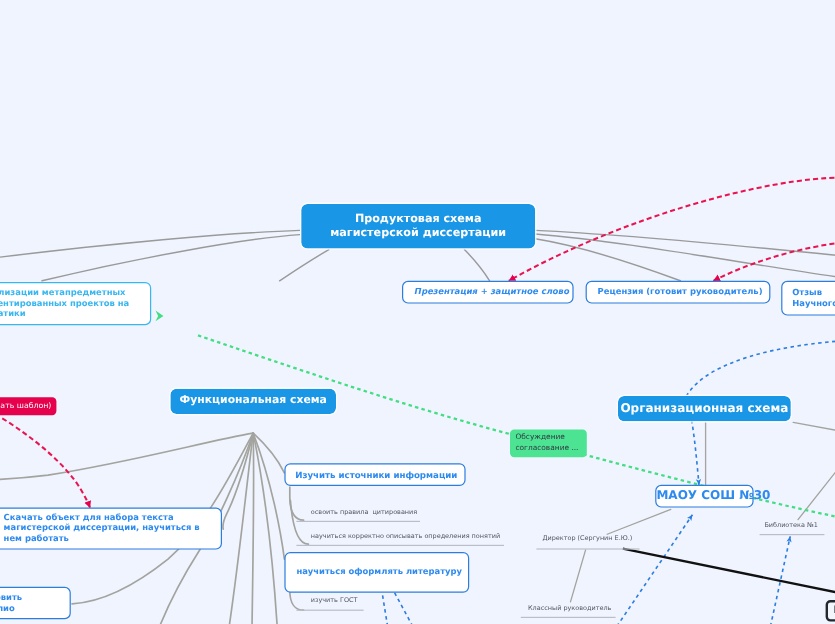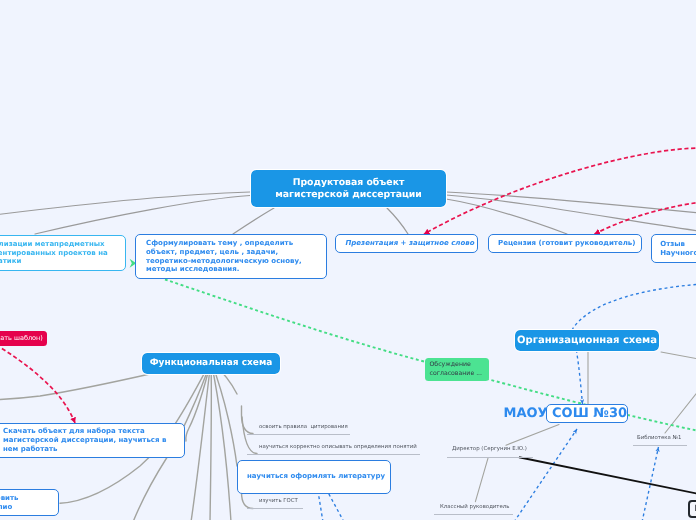--- a/index.html
+++ b/index.html
@@ -95,75 +95,72 @@
       <path d="M323 522 L 317 485" marker-end="url(#ahBlue)"></path>
       <path d="M344 522 L 324 485" marker-end="url(#ahBlue)"></path>
     </g>
 
     <g fill="none" stroke="#111111" stroke-width="1.9">
       <path d="M519 457.2 L 699 494"></path>
     </g>
   </svg>
 
   <div class="node topic" style="left:251px;top:170px;width:195px;height:37px;font-size:9.3px;line-height:11.6px;">
-    <span>Продуктовая объект
+    <span>Продуктовая схема
 магистерской диссертации</span>
   </div>
 
   <div class="node outl cyan" style="left:-76px;top:235px;width:202px;height:36px;font-size:7px;line-height:8.7px;padding:0 10px;">
     <span>Технология реализации метапредметных
 и практико-ориентированных проектов на
 уроках информатики</span>
   </div>
 
-  <div class="node outl" style="left:135px;top:234px;width:192px;height:45px;font-size:7px;line-height:8.7px;padding:0 10px;">
-    <span>Сформулировать тему , определить
-объект, предмет, цель , задачи,
-теоретико-методологическую основу,
-методы исследования.</span>
-  </div>
 
   <div class="node outl" style="left:335px;top:234px;width:143px;height:19px;font-size:7px;padding:0 9.5px;font-style:italic;">
     <span>Презентация + защитное слово</span>
   </div>
 
   <div class="node outl" style="left:488px;top:234px;width:154px;height:19px;font-size:7px;padding:0 9px;">
     <span>Рецензия (готовит руководитель)</span>
   </div>
 
   <div class="node outl" style="left:651.2px;top:234px;width:120px;height:29px;font-size:7px;line-height:8.5px;padding:0 8px;">
     <span>Отзыв
 Научного руководителя</span>
   </div>
 
-  <div class="node topic" style="left:142px;top:353px;width:138px;height:21px;font-size:9px;">
+  <div class="node topic" style="left:142px;top:324px;width:138px;height:21px;font-size:9px;">
     <span>Функциональная схема</span>
   </div>
 
   <div class="node topic" style="left:515px;top:330px;width:144px;height:21px;font-size:10px;">
     <span>Организационная схема</span>
   </div>
 
+  <div class="node outl" style="left:237px;top:386px;width:151px;height:19px;font-size:7.2px;padding:0 8px;">
+    <span>Изучить источники информации</span>
+  </div>
 
   <div class="node outl" style="left:237px;top:460px;width:154px;height:19px;font-size:7px;padding:16px 9px;">
     <span>научиться оформлять литературу</span>
   </div>
 
   <div class="node outl" style="left:-8px;top:423px;width:193px;height:35px;font-size:7px;line-height:8.7px;padding:0 10px;">
     <span>Скачать объект для набора текста
 магистерской диссертации, научиться в
 нем работать</span>
   </div>
 
   <div class="node outl" style="left:-44px;top:489px;width:103px;height:27px;font-size:7px;line-height:8.7px;padding:0 10px;">
     <span>Подготовить
 портфолио</span>
   </div>
 
-  <div class="node outl" style="left:546px;top:404px;width:82px;height:19px;font-size:13px;justify-content:flex-end;">
+  <div class="node outl" style="left:546px;top:404px;width:82px;height:19px;font-size:10px;justify-content:flex-start;">
     <span>МАОУ СОШ №30</span>
   </div>
 
   <div class="node chip pink" style="left:-21px;top:331px;width:68px;height:14.5px;font-size:6.5px;padding:0 5px;">
     <span>Скачать шаблон)</span>
   </div>
 
   <div class="node chip green" style="left:425px;top:358px;width:64px;height:23px;font-size:6.2px;line-height:8.5px;padding:0 4.5px;">
     <span>Обсуждение
 согласование ...</span>

